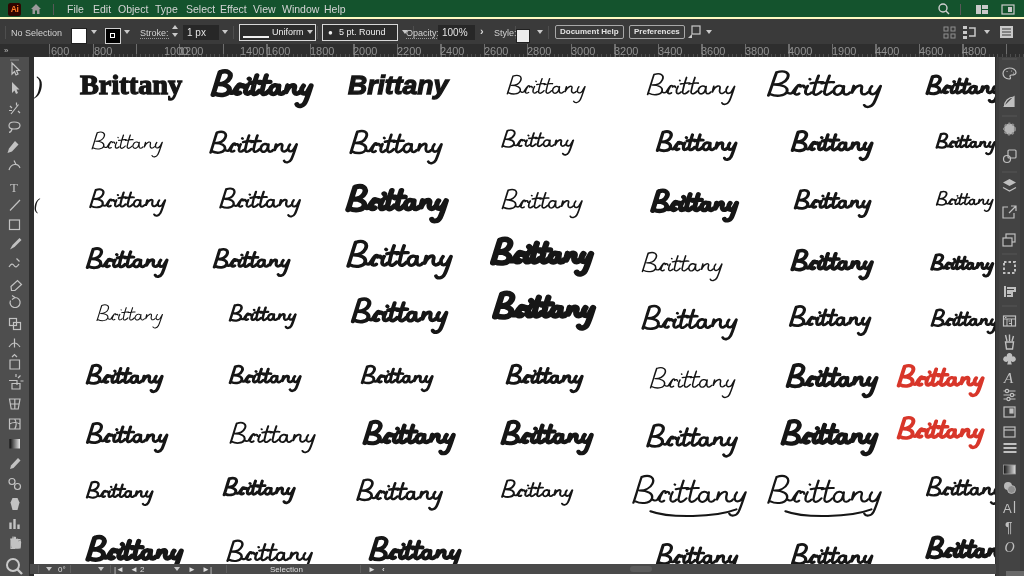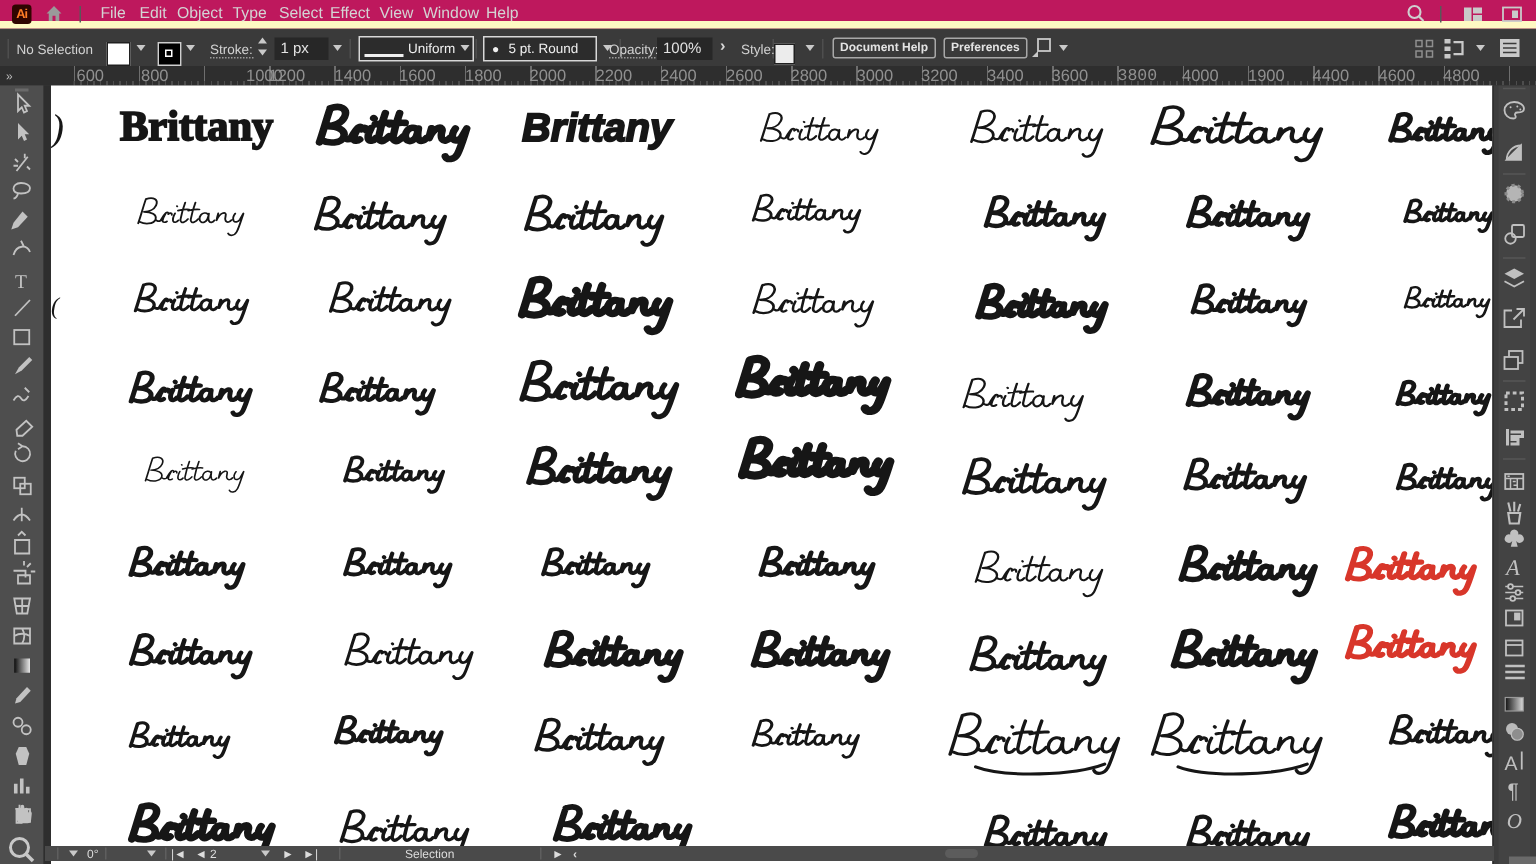--- a/index.html
+++ b/index.html
@@ -2,21 +2,21 @@
 <html><head>
 <meta charset="utf-8">
 <style>
   * { margin:0; padding:0; box-sizing:border-box; }
   html,body { width:1024px; height:576px; overflow:hidden; background:#3d3d3d;
     font-family:"Liberation Sans", sans-serif; }
   #app { position:relative; width:1024px; height:576px; }
 
   
   #menubar { position:absolute; left:0; top:0; width:1024px; height:19px;
-    background:#be185d; border-bottom:5px solid #fef9c3; }
+    background:#14532d; border-bottom:2px solid #fef9c3; }
   #ailogo { position:absolute; left:8px; top:3px; width:13px; height:13px;
     background:#300500; border-radius:2.5px; color:#ff7d26; font-weight:bold;
     font-size:8.5px; line-height:13px; text-align:center; letter-spacing:-0.5px; }
   #homeicon { position:absolute; left:30px; top:3px; }
   .mdiv { position:absolute; top:4px; width:1px; height:11px; background:#585858; }
   .menu { position:absolute; top:0; height:19px; line-height:19px; color:#d4d4d4;
     font-size:10.5px; }
   .tricons { position:absolute; top:0; }
 
   
@@ -182,33 +182,33 @@
     </svg>
   </div>
 
   <div id="ruler">
     <span style="position:absolute;left:4px;top:2px;color:#bdbdbd;font-size:8px;letter-spacing:-1px;">»</span>
     <div id="ticks"></div>
     <span class="rnum" style="left:51px;">600</span>
     <span class="rnum" style="left:94px;">800</span>
     <span class="rnum" style="left:120px;padding-left:44px;">1000</span>
     <span class="rnum" style="left:179px;">1200</span>
-    <span class="rnum" style="left:223px;">1400</span>
+    <span class="rnum" style="left:223px;padding-left:17px;">1400</span>
     <span class="rnum" style="left:266px;">1600</span>
     <span class="rnum" style="left:310px;">1800</span>
     <span class="rnum" style="left:353px;">2000</span>
     <span class="rnum" style="left:397px;">2200</span>
     <span class="rnum" style="left:440px;">2400</span>
     <span class="rnum" style="left:484px;">2600</span>
     <span class="rnum" style="left:527px;">2800</span>
     <span class="rnum" style="left:571px;">3000</span>
     <span class="rnum" style="left:614px;">3200</span>
     <span class="rnum" style="left:658px;">3400</span>
     <span class="rnum" style="left:701px;">3600</span>
-    <span class="rnum" style="left:745px;font-family:Liberation Mono, monospace;">3800</span>
+    <span class="rnum" style="left:745px;">3800</span>
     <span class="rnum" style="left:788px;">4000</span>
     <span class="rnum" style="left:832px;">1900</span>
     <span class="rnum" style="left:875px;">4400</span>
     <span class="rnum" style="left:919px;">4600</span>
     <span class="rnum" style="left:962px;">4800</span>
   </div>
 
   <div id="leftbar">
     <svg width="29" height="519" viewBox="0 0 29 519">
       <defs>

